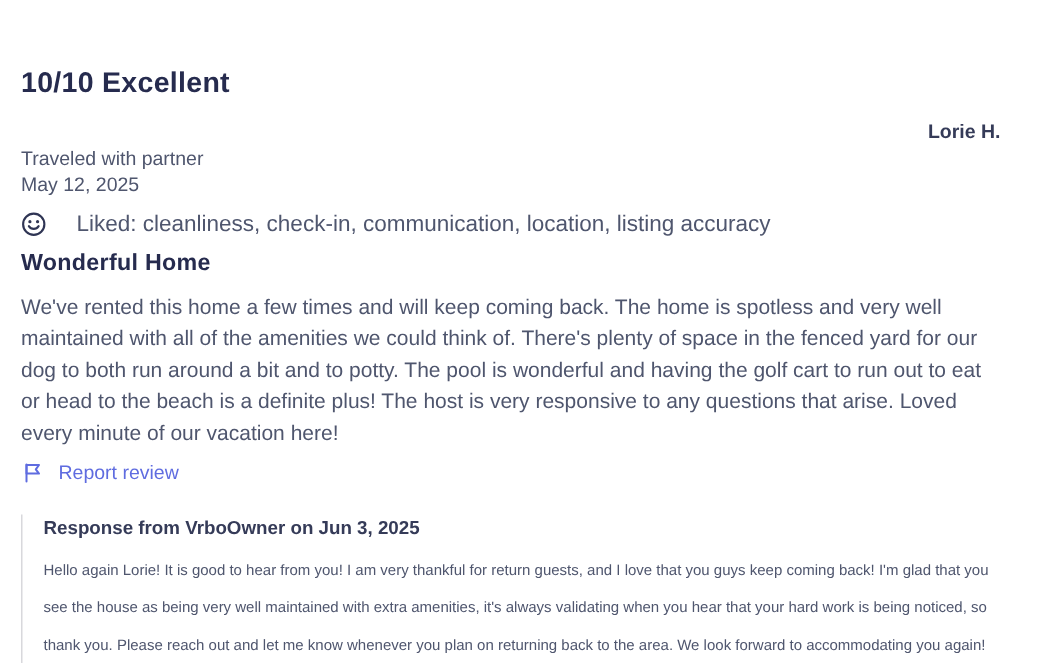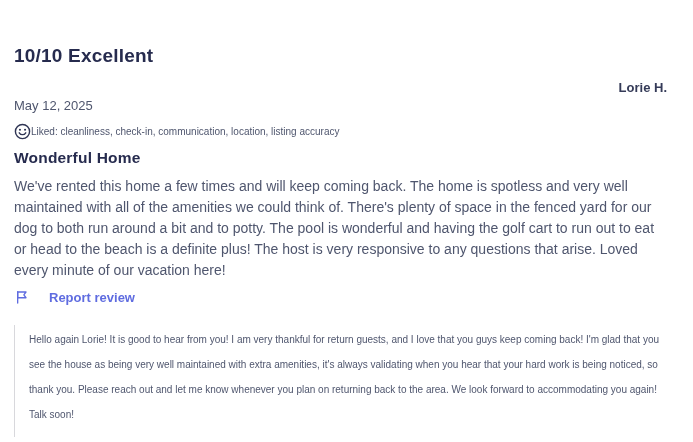--- a/index.html
+++ b/index.html
@@ -18,36 +18,36 @@
     overflow:hidden;
   }
   .page{padding:13px 26px 0 14px;margin-top:32px;}
   .rating-title{
     font-size:19px;font-weight:700;color:var(--heading);
     letter-spacing:.2px;margin-bottom:12px;
   }
   .reviewer{font-size:13px;line-height:17.5px;color:var(--body);margin-bottom:9px;}
   .reviewer-name{font-weight:700;color:#353b58;text-align:right;}
   .liked-row{
-    display:flex;align-items:center;gap:0;
-    font-size:10px;color:var(--body);margin-bottom:9px;
+    display:flex;align-items:center;gap:20px;
+    font-size:15px;color:var(--body);margin-bottom:9px;
   }
   .liked-row .icon{display:inline-flex;color:#2f3554;flex:0 0 auto;}
   .review-title{
     font-size:15.5px;font-weight:700;color:var(--heading);
     letter-spacing:.2px;margin-bottom:9px;
   }
   .review-body{
     font-size:14px;line-height:21px;color:var(--body);
     max-width:666px;margin-bottom:8px;
   }
   .stay-info{font-size:12px;color:var(--body);margin-bottom:13px;}
   .report{
-    display:inline-flex;align-items:center;gap:19px;
-    color:var(--link);font-size:13px;font-weight:700;
+    display:inline-flex;align-items:center;gap:9px;
+    color:var(--link);font-size:13px;font-weight:400;
     text-decoration:none;cursor:pointer;margin-bottom:20px;
   }
   .report .icon{display:inline-flex;color:var(--link);}
   .response{
     margin-left:0;border-left:1px solid var(--resp-border);
     padding:2px 0 10px 14px;max-width:660px;
   }
   .response-header{
     font-size:12.5px;font-weight:700;color:#353b58;margin-bottom:9px;
   }
@@ -55,20 +55,21 @@
 </style>
 </head>
 <body>
 
 <div class="page">
 
   <h2 class="rating-title">10/10 Excellent</h2>
 
   <div class="reviewer">
     <div class="reviewer-name">Lorie H.</div>
+    <div>Traveled with partner</div>
     <div>May 12, 2025</div>
   </div>
 
   <div class="liked-row">
     <span class="icon">
       <svg width="17" height="17" viewBox="0 0 24 24" aria-hidden="true">
         <circle cx="12" cy="12" r="10" fill="none" stroke="currentColor" stroke-width="2"></circle>
         <circle cx="8.4" cy="9.6" r="1.5" fill="currentColor"></circle>
         <circle cx="15.6" cy="9.6" r="1.5" fill="currentColor"></circle>
         <path d="M7.4 13.8c1.05 1.65 2.7 2.6 4.6 2.6s3.55-.95 4.6-2.6" fill="none" stroke="currentColor" stroke-width="2" stroke-linecap="round"></path>
@@ -86,18 +87,19 @@
     <span class="icon">
       <svg width="16" height="16" viewBox="0 0 24 24" aria-hidden="true" fill="none" stroke="currentColor" stroke-width="2" stroke-linecap="round" stroke-linejoin="round">
         <path d="M5.5 21V4"></path>
         <path d="M5.5 4.5h12.5l-3.2 4.3 3.2 4.3H5.5z"></path>
       </svg>
     </span>
     <span>Report review</span>
   </a>
 
   <div class="response">
+    <div class="response-header">Response from VrboOwner on Jun 3, 2025</div>
     <p class="response-body">Hello again Lorie! It is good to hear from you! I am very thankful for return guests, and I love that you guys keep coming back! I'm glad that you see the house as being very well maintained with extra amenities, it's always validating when you hear that your hard work is being noticed, so thank you. Please reach out and let me know whenever you plan on returning back to the area. We look forward to accommodating you again! Talk soon!</p>
   </div>
 
   
 
 </div>
 
 </body></html>

